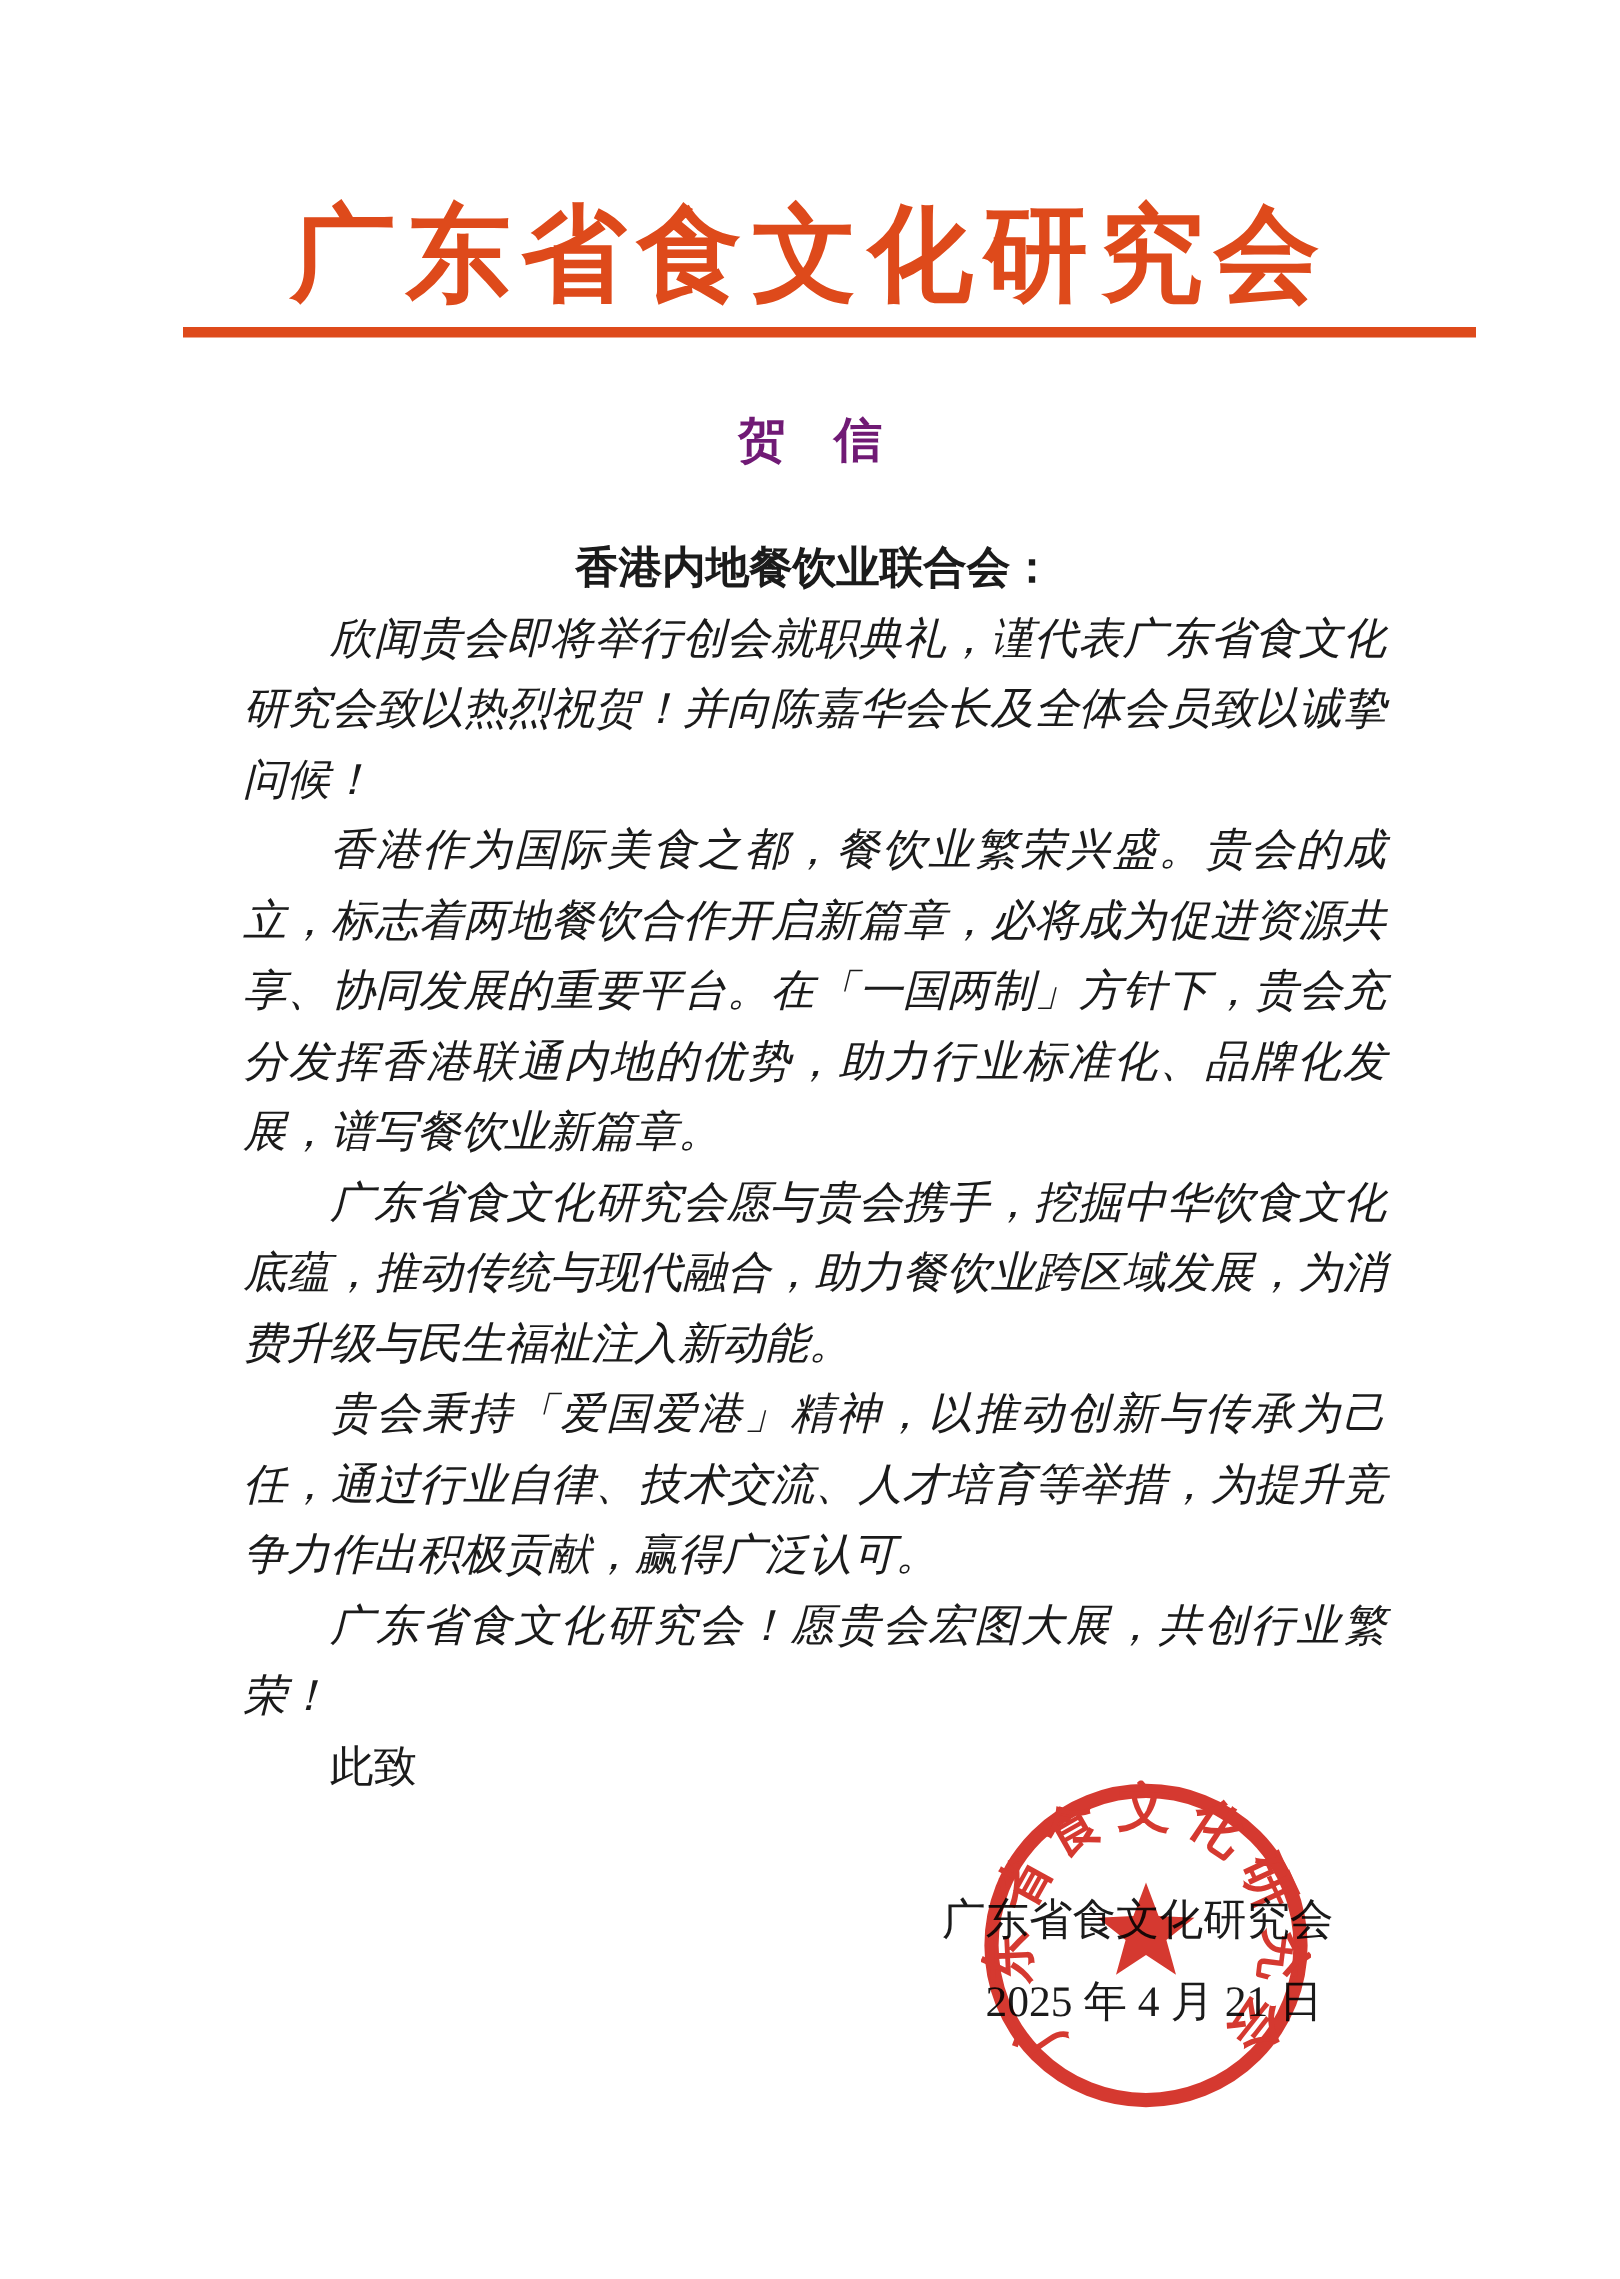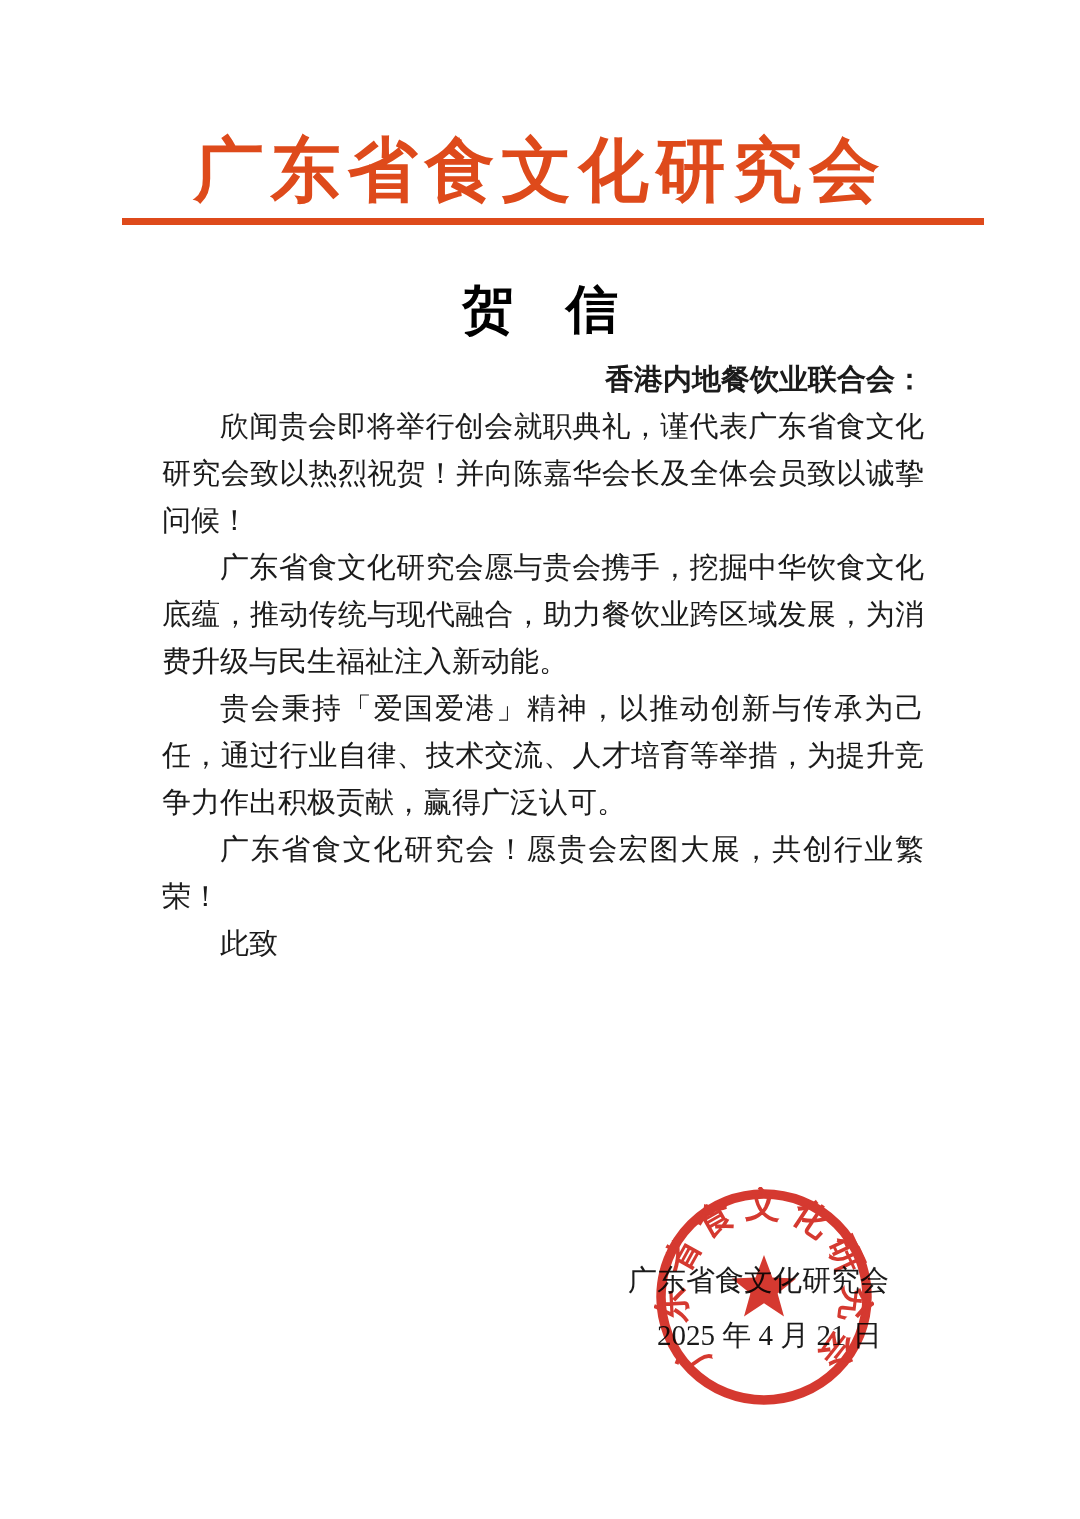--- a/index.html
+++ b/index.html
@@ -25,41 +25,41 @@
     letter-spacing:7px;
     color:var(--accent);
     white-space:pre;
   }
   .rule{
     position:absolute;top:218px;left:122px;
     width:862px;height:7px;
     background:var(--accent);
   }
   .letter-title{
-    position:absolute;top:284px;left:0;width:100%;margin:0;
+    position:absolute;top:268px;left:0;width:100%;margin:0;
     text-align:center;
     font-family:"Liberation Sans","DejaVu Sans",sans-serif;
     font-weight:600;
-    font-size:52px;line-height:50px;
-    color:#000000;
+    font-size:32px;line-height:50px;
+    color:#701a75;
     white-space:pre;
   }
   .body{
     position:absolute;top:356px;left:162px;width:762px;
     font-size:29px;line-height:47px;
     text-align:justify;
     color:var(--ink);
   }
   .body p{margin:0;}
   .recipient{
     font-family:"Liberation Sans","DejaVu Sans",sans-serif;
     font-weight:700;
-    text-align:right;
+    text-align:center;
   }
-  .para{text-indent:2em;}
+  .para{text-indent:2em;font-style:italic;}
   .salute-lead{text-indent:2em;}
   .salute{text-indent:0;}
   .sig-org{
     position:absolute;left:628px;top:1257px;
     font-size:29px;line-height:47px;
     white-space:pre;
   }
   .sig-date{
     position:absolute;left:657px;top:1312px;
     font-size:29px;line-height:47px;
@@ -93,20 +93,21 @@
 
   <div class="org">广东省食文化研究会</div>
 
   <div class="rule"></div>
 
   <h1 class="letter-title">贺　信</h1>
 
   <main class="body">
     <p class="recipient">香港内地餐饮业联合会：</p>
     <p class="para">欣闻贵会即将举行创会就职典礼，谨代表广东省食文化研究会致以热烈祝贺！并向陈嘉华会长及全体会员致以诚挚问候！</p>
+    <p class="para">香港作为国际美食之都，餐饮业繁荣兴盛。贵会的成立，标志着两地餐饮合作开启新篇章，必将成为促进资源共享、协同发展的重要平台。在「一国两制」方针下，贵会充分发挥香港联通内地的优势，助力行业标准化、品牌化发展，谱写餐饮业新篇章。</p>
     <p class="para">广东省食文化研究会愿与贵会携手，挖掘中华饮食文化底蕴，推动传统与现代融合，助力餐饮业跨区域发展，为消费升级与民生福祉注入新动能。</p>
     <p class="para">贵会秉持「爱国爱港」精神，以推动创新与传承为己任，通过行业自律、技术交流、人才培育等举措，为提升竞争力作出积极贡献，赢得广泛认可。</p>
     <p class="para">广东省食文化研究会！愿贵会宏图大展，共创行业繁荣！</p>
     <p class="salute-lead">此致</p>
   </main>
 
   <div class="sig-org">广东省食文化研究会</div>
 
   <div class="sig-date">2025 年 4 月 21 日</div>
 

